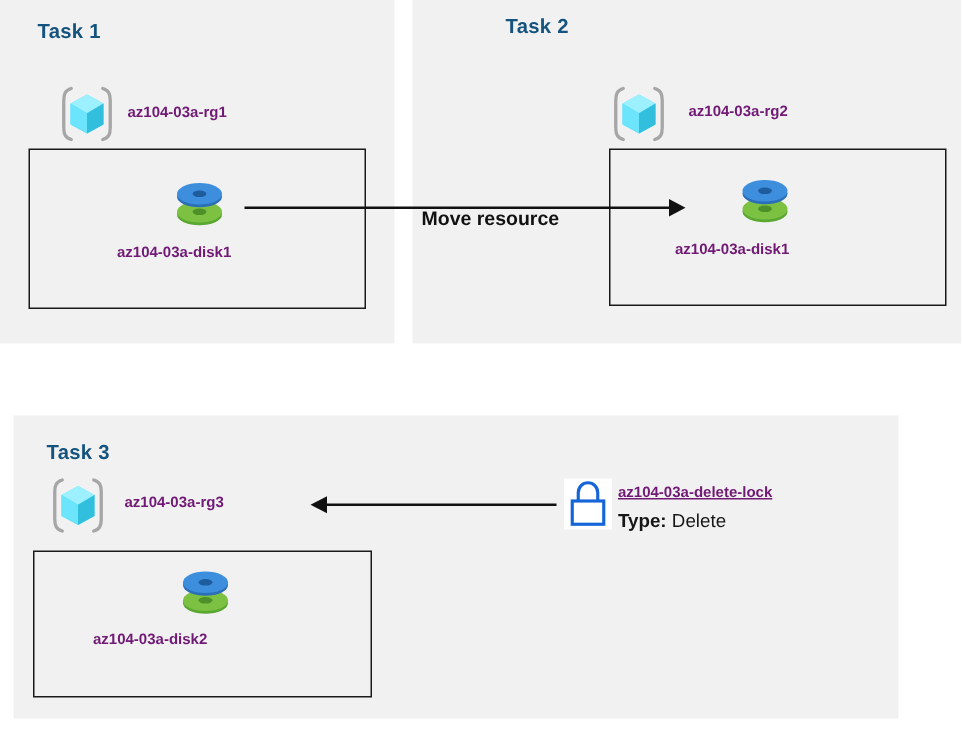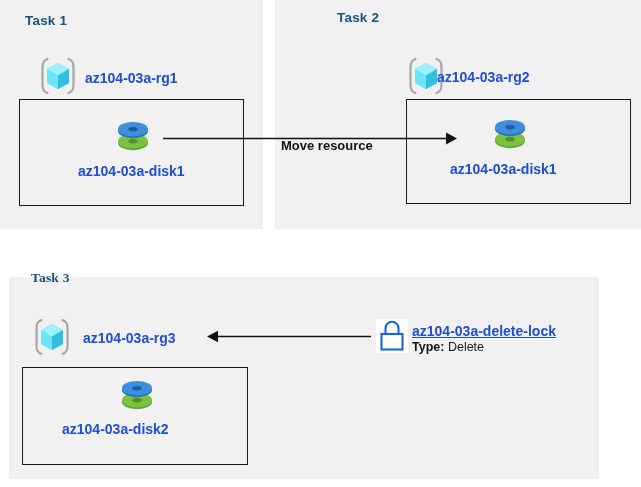--- a/index.html
+++ b/index.html
@@ -25,21 +25,21 @@
   .task-heading {
     position: absolute;
     color: #15537f;
     font-weight: bold;
     font-size: 13.5px;
     letter-spacing: 0.2px;
     white-space: nowrap;
   }
   #task1-heading { left: 25px;  top: 13px; }
   #task2-heading { left: 297px; top: 10px; margin-left: 40px; }
-  #task3-heading { left: 31px;  top: 270px; font-family: Liberation Serif, serif; }
+  #task3-heading { left: 31px;  top: 294px; }
 
   .inner-box {
     position: absolute;
     border: 1.4px solid #1a1a1a;
     background: #f1f1f1;
     box-sizing: border-box;
   }
   #task1-box { left: 19px;  top: 99px;  width: 225px; height: 107px; }
   #task2-box { left: 406px; top: 99px;  width: 225px; height: 105px; }
   #task3-box { left: 22px;  top: 367px; width: 226px; height: 98px; }
@@ -65,22 +65,22 @@
     position: absolute;
     width: 32px;
     height: 34px;
     background: #ffffff;
   }
   .lock-icon svg { display: block; width: 100%; height: 100%; }
 
   .node-label {
     position: absolute;
     font-weight: bold;
-    font-size: 14px;
-    color: #1d4ed8;
+    font-size: 10px;
+    color: #701a75;
     white-space: nowrap;
   }
 
   
   .arrow-svg {
     position: absolute;
     overflow: visible;
   }
 
   .arrow-caption {
@@ -140,21 +140,21 @@
 <div class="rg-icon" style="left:406px; top:57px;">
   <svg viewBox="0 0 40 38" xmlns="http://www.w3.org/2000/svg">
     <path d="M9.5 2 C5.5 3.2 4.5 5.5 4.5 10 L4.5 28 C4.5 32.5 5.5 34.8 9.5 36" fill="none" stroke="#a6a6a6" stroke-width="2.2" stroke-linecap="round"></path>
     <path d="M30.5 2 C34.5 3.2 35.5 5.5 35.5 10 L35.5 28 C35.5 32.5 34.5 34.8 30.5 36" fill="none" stroke="#a6a6a6" stroke-width="2.2" stroke-linecap="round"></path>
     <polygon points="20,6 31,12 31,26 20,32 9,26 9,12" fill="#50e6ff"></polygon>
     <polygon points="20,6 31,12 20,18.5 9,12" fill="#9cf0ff"></polygon>
     <polygon points="20,18.5 31,12 31,26 20,32" fill="#32bedd"></polygon>
     <polygon points="20,18.5 9,12 9,26 20,32" fill="#6ce4fb"></polygon>
   </svg>
 </div>
-<div class="node-label" style="left:437px; top:69px;">az104-03a-rg2</div>
+<div class="node-label" style="left:459px; top:69px;">az104-03a-rg2</div>
 
 <div class="inner-box" id="task2-box"></div>
 
 <div class="disk-icon" style="left:489px; top:114px;">
   <svg viewBox="0 0 42 40" xmlns="http://www.w3.org/2000/svg">
     <ellipse cx="21" cy="27" rx="15" ry="7.2" fill="#5aa832"></ellipse>
     <ellipse cx="21" cy="25.2" rx="15" ry="7.2" fill="#7cc142"></ellipse>
     <ellipse cx="21" cy="25.2" rx="4.6" ry="2.2" fill="#4d8f28"></ellipse>
     <ellipse cx="21" cy="15" rx="15" ry="7.2" fill="#2b6fb8"></ellipse>
     <ellipse cx="21" cy="13.2" rx="15" ry="7.2" fill="#3d8fdd"></ellipse>

